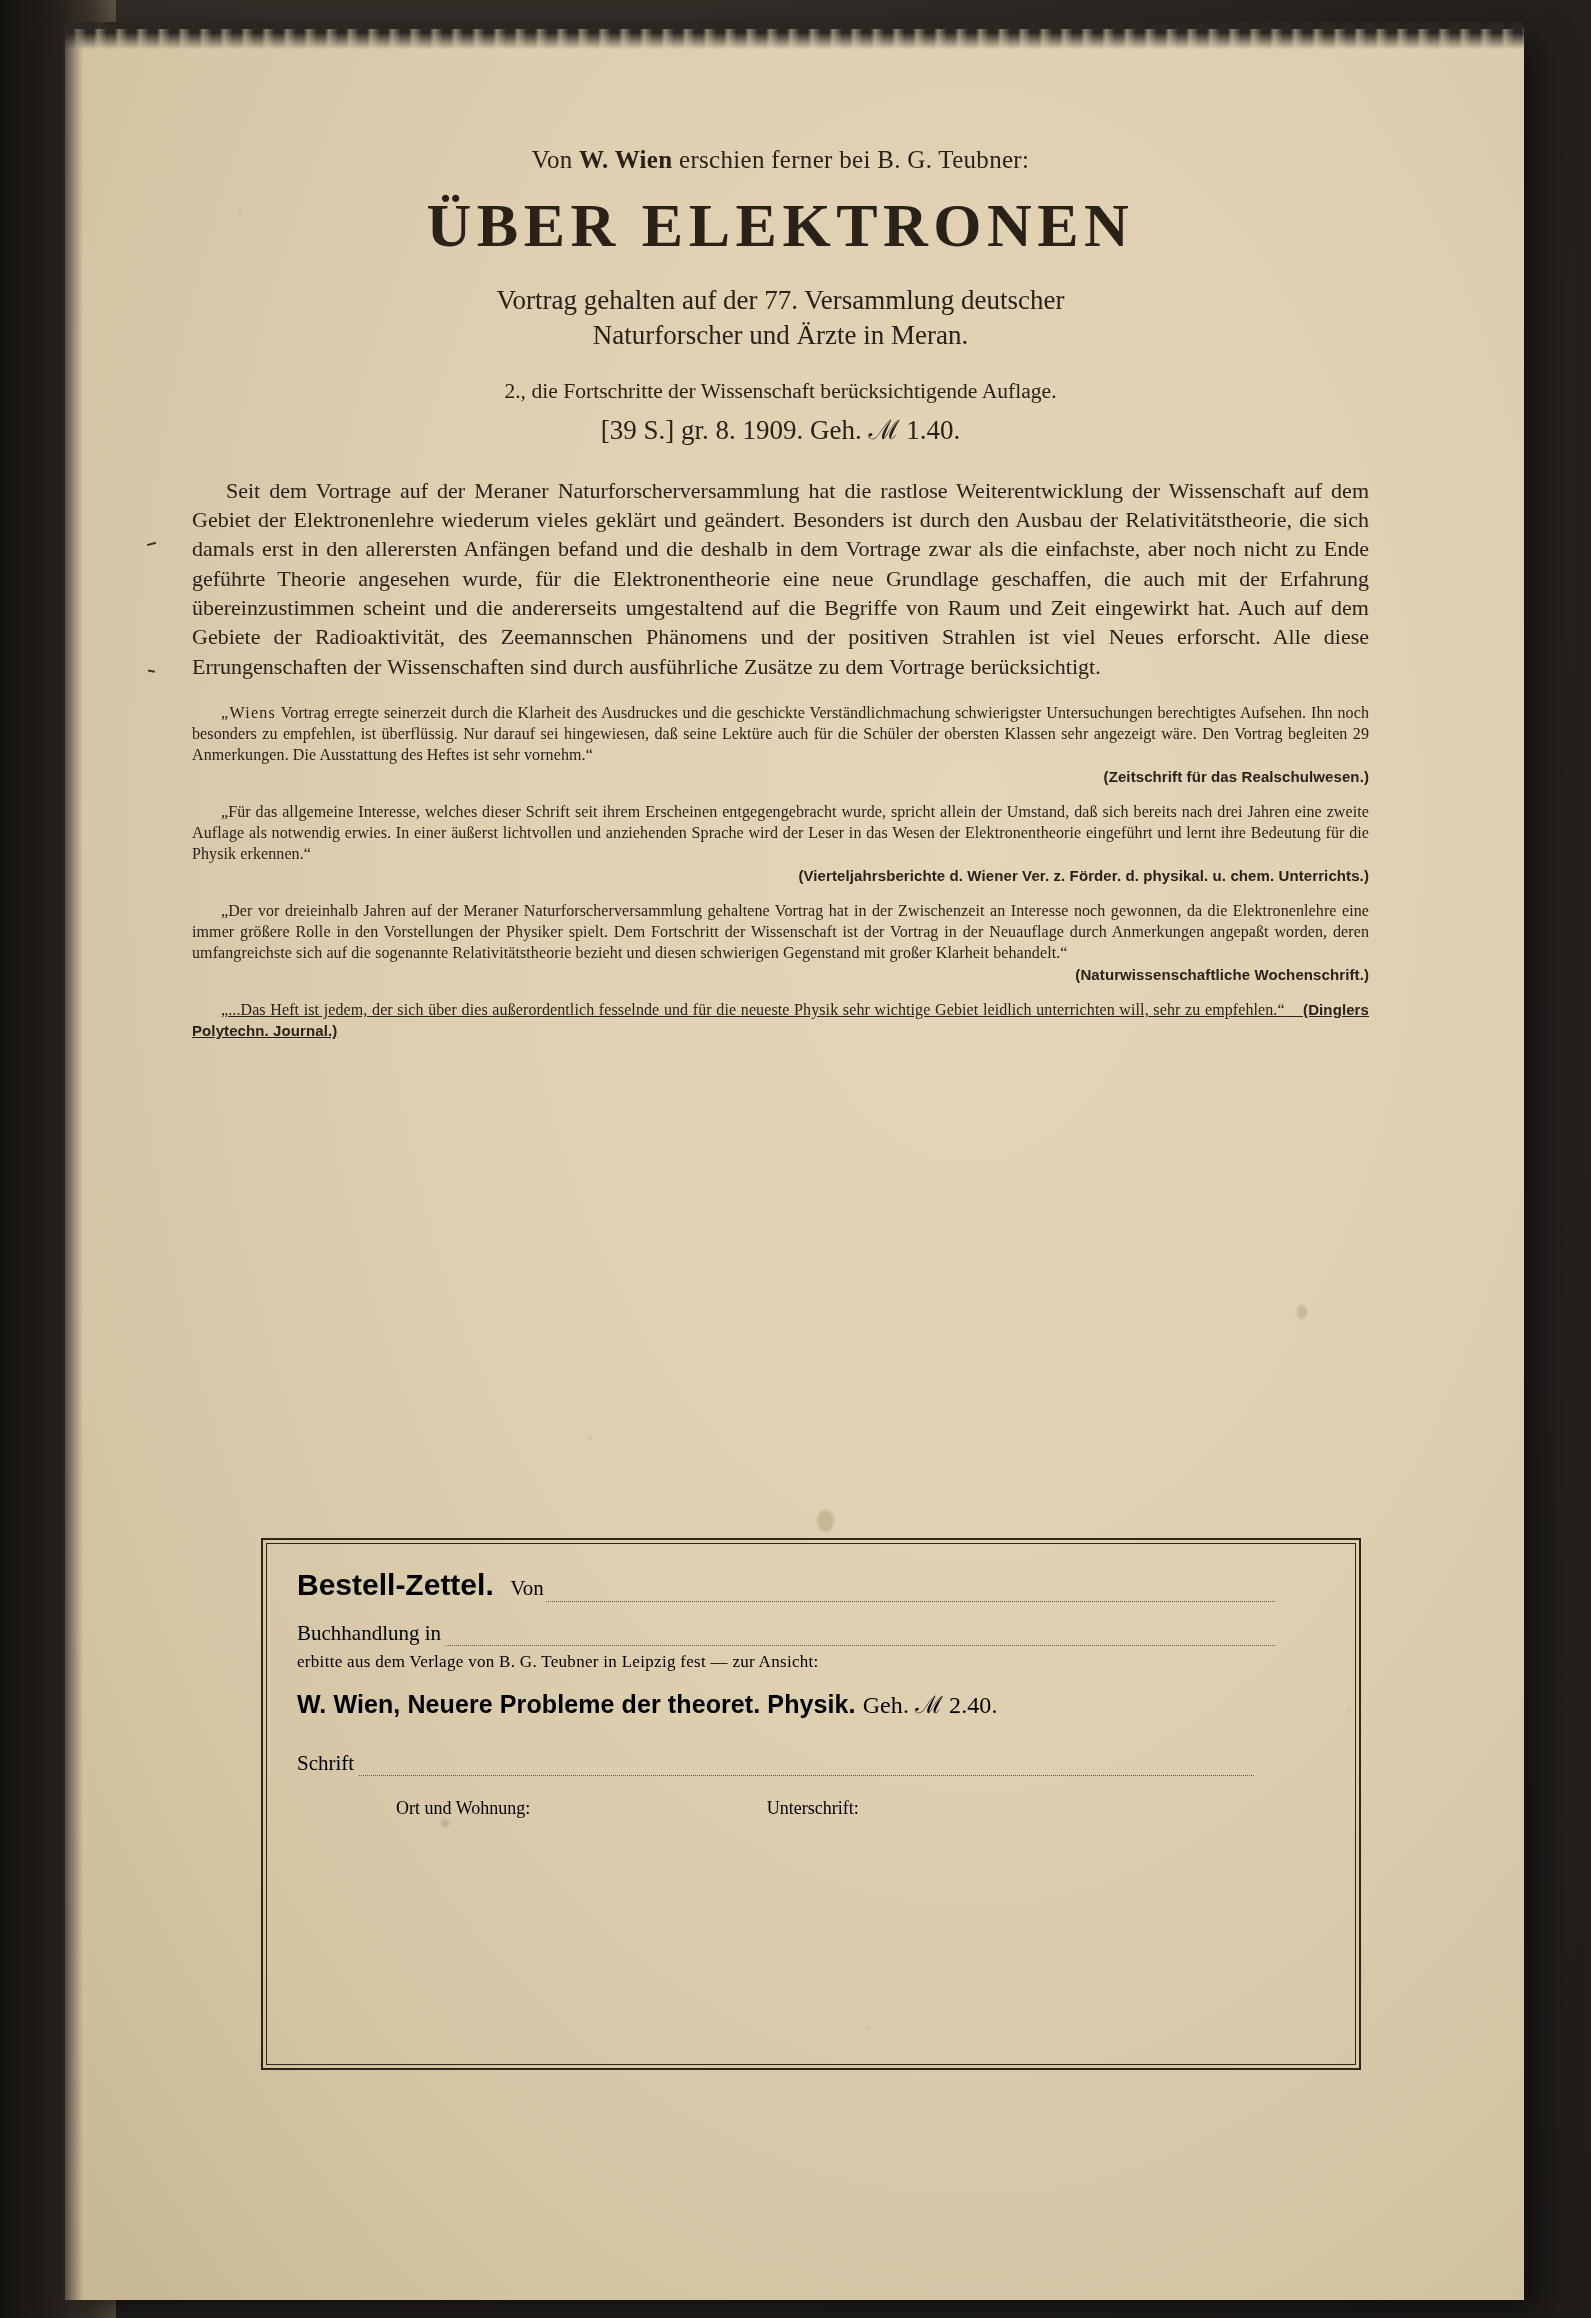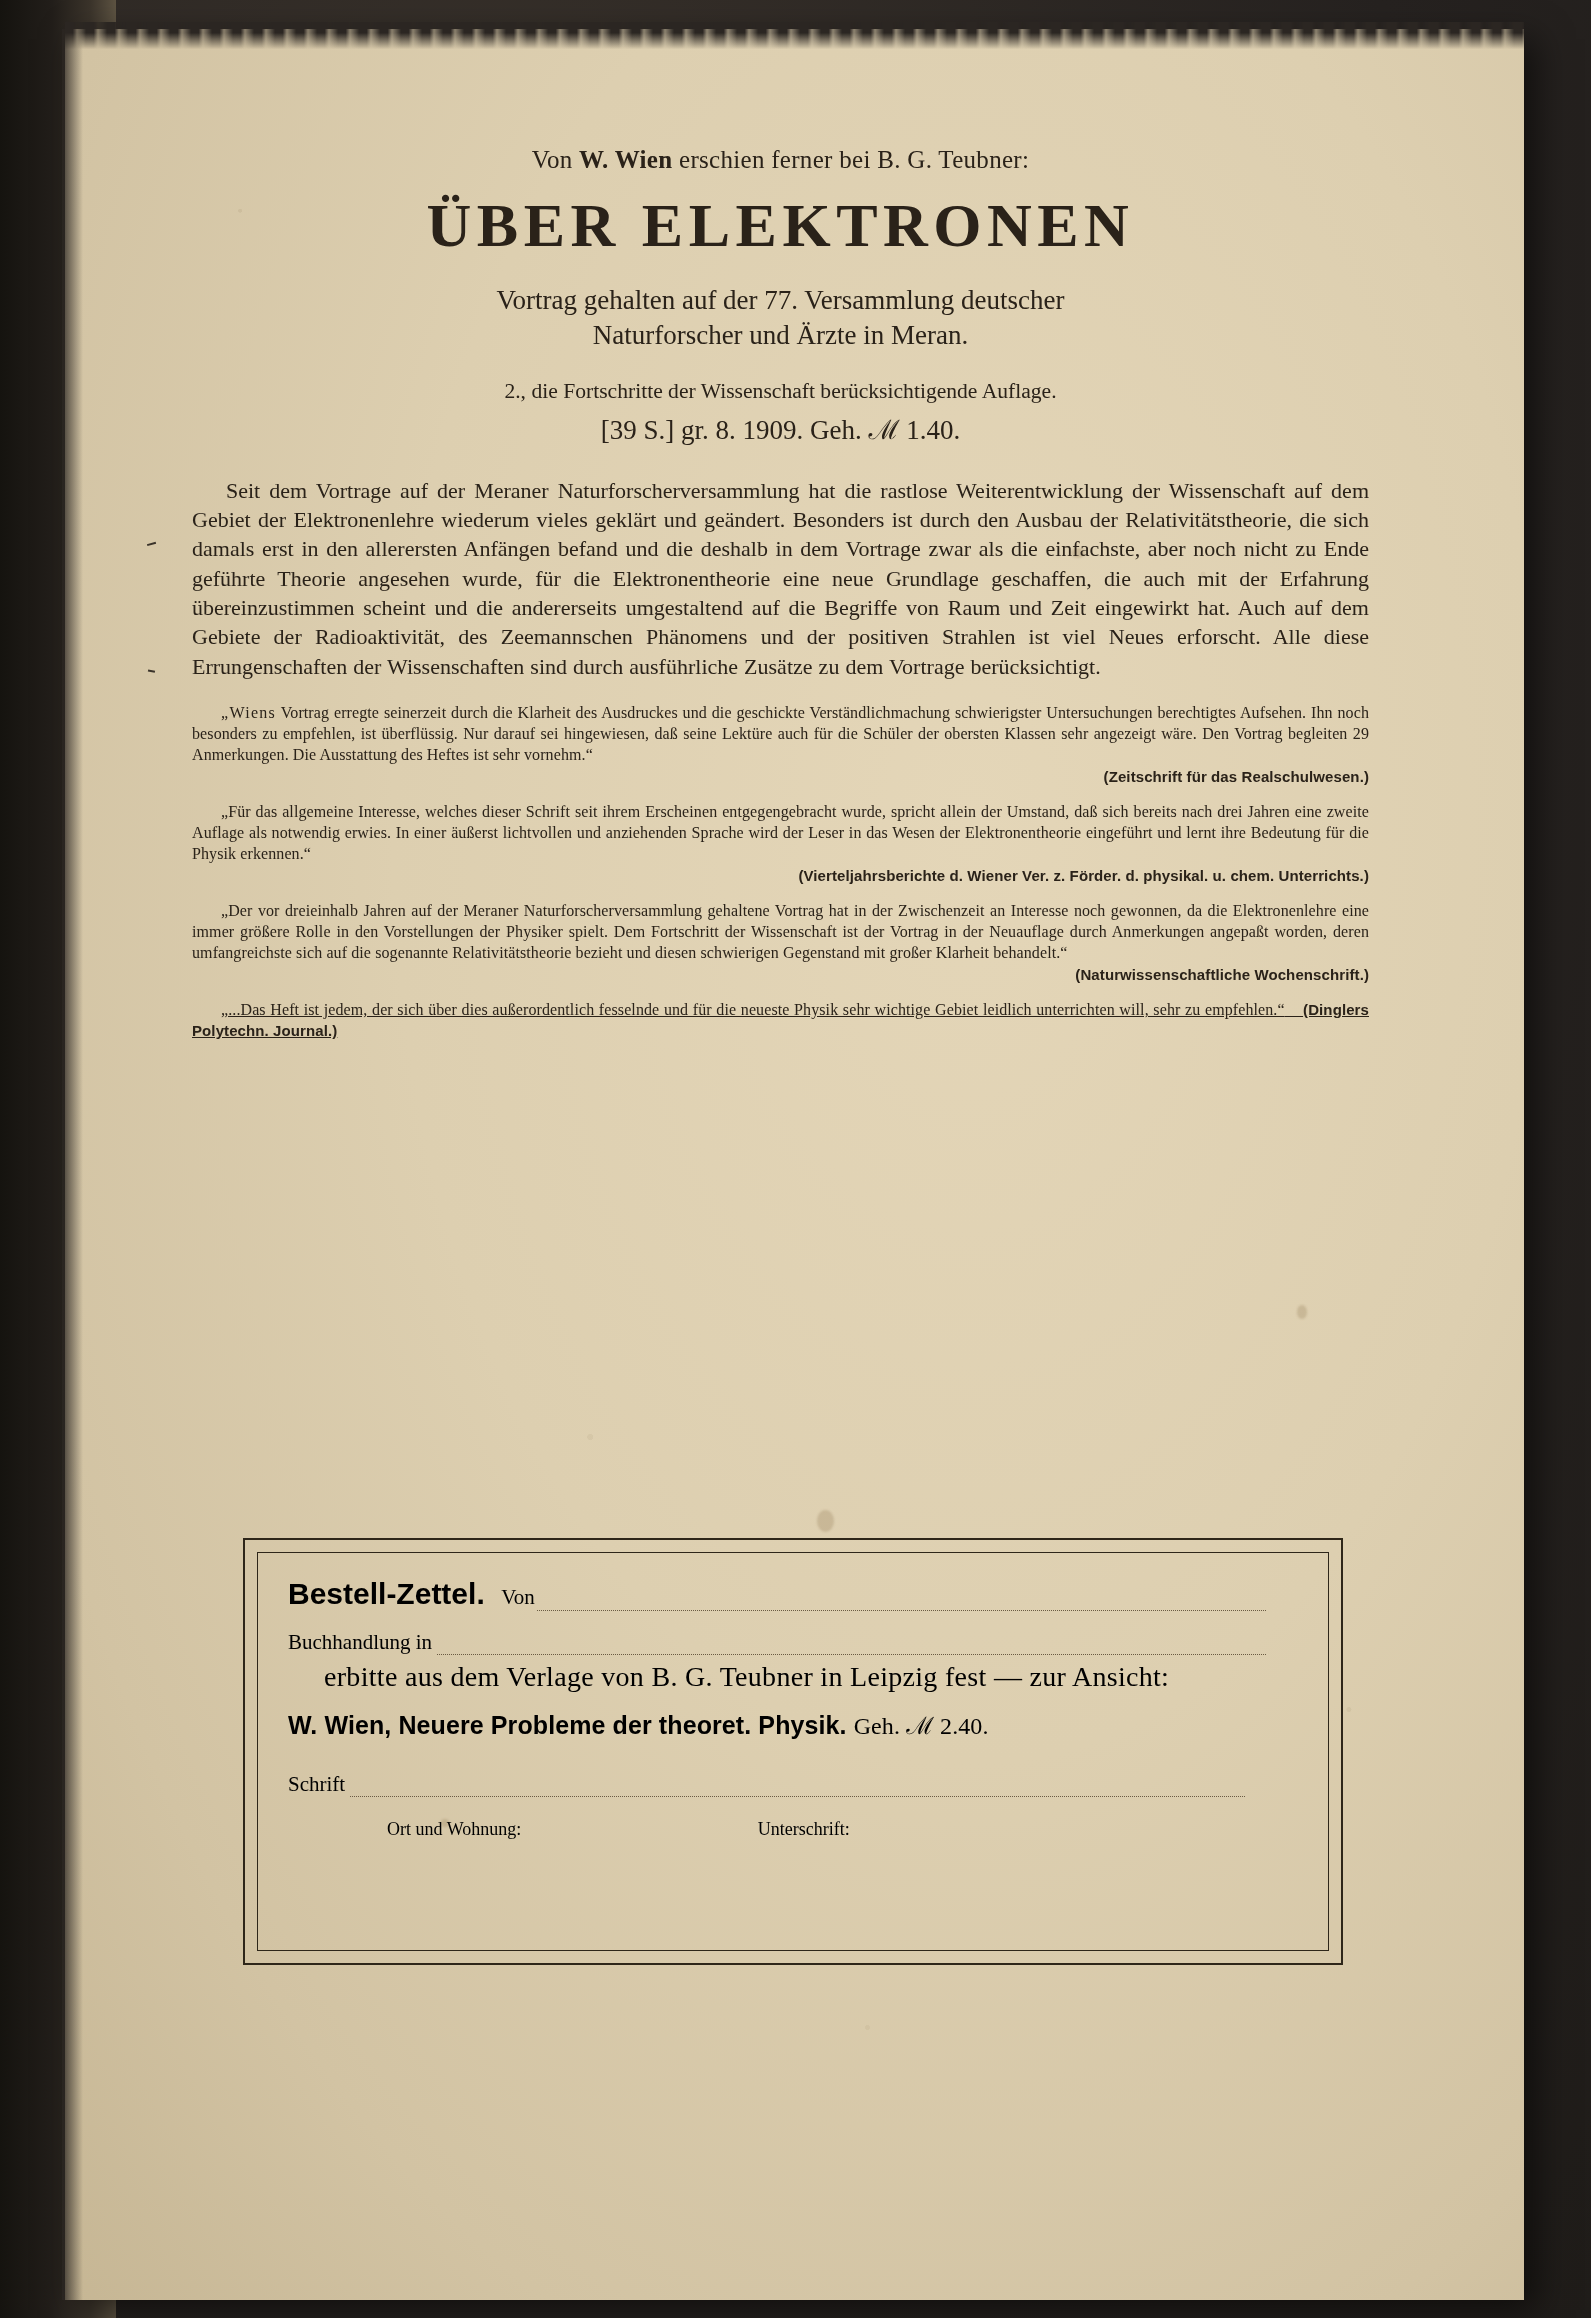--- a/index.html
+++ b/index.html
@@ -150,26 +150,26 @@
   .review.last { text-indent: 29px; text-decoration: underline; }
   .review.last .source-inline {
     font-weight: bold;
     font-family: "Liberation Sans", sans-serif;
     font-size: 15px;
   }
 
   
   #order-form {
     position: absolute;
-    left: 178px;
+    left: 196px;
     top: 1509px;
     width: 1100px;
-    height: 427px;
+    height: 532px;
     border: 2.2px solid #2e2619;
-    padding: 12px;
+    padding: 3px;
     box-sizing: border-box;
   }
   #order-form-inner {
     border: 1.1px solid #2e2619;
     width: 100%;
     height: 100%;
     box-sizing: border-box;
     padding: 24px 30px 0 30px;
     position: relative;
   }
@@ -190,24 +190,23 @@
     display: inline-block;
     border-bottom: 1.1px dotted #6a5b43;
     vertical-align: bottom;
     height: 16.6px;
   }
   #order-row-buchhandlung {
     font-size: 21px;
     margin-top: 19px;
   }
   #order-row-erbitte {
-    font-size: 28px;
+    font-size: 17px;
     margin-top: 5.5px;
     letter-spacing: 0.3px;
-    margin-left: 36px;
   }
   .book-line {
     font-family: "Liberation Sans", sans-serif;
     font-weight: bold;
     font-size: 25px;
     margin-top: 15.5px;
     letter-spacing: 0.1px;
   }
   .book-line .geh {
     font-family: "Liberation Serif", serif;

